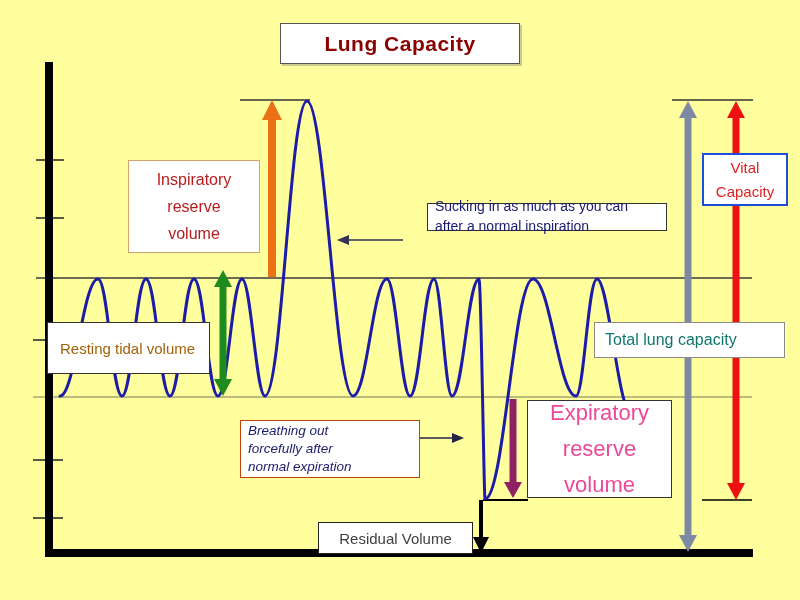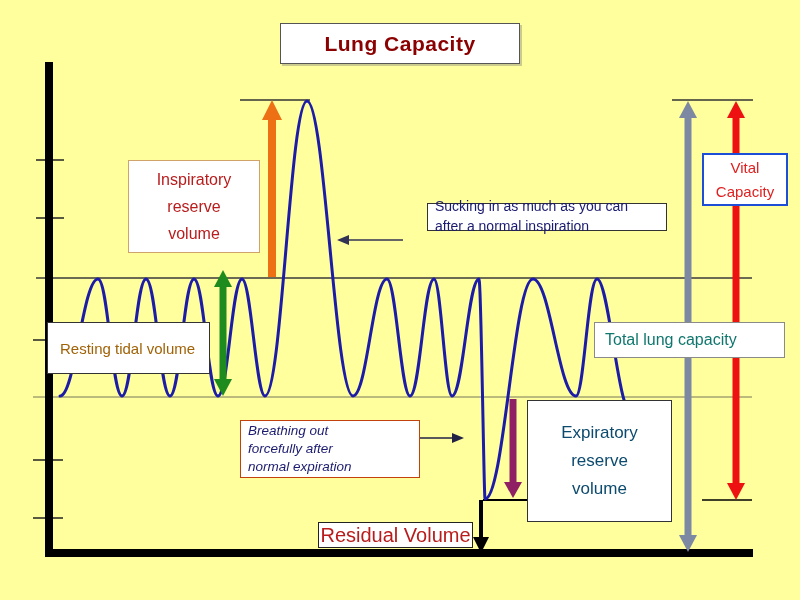--- a/index.html
+++ b/index.html
@@ -56,27 +56,27 @@
     color:#0f766e;font-size:16px;
     border:1px solid #8a8a8a;padding-left:10px;
   }
   #breathing-box{
     left:240px;top:420px;width:180px;height:58px;
     color:#1b1b6f;font-size:13.5px;line-height:1.35;
     border:1px solid #c2410c;
     font-style:italic;
   }
   #expiratory-box{
-    left:527px;top:400px;width:145px;height:122px;
-    color:#0c4a6e;font-size:17px;line-height:1.65;
+    left:527px;top:400px;width:145px;height:98px;
+    color:#ec4899;font-size:22px;line-height:1.65;
     border:1px solid #333;
   }
   #residual-box{
-    left:318px;top:522px;width:155px;height:26px;
-    color:#b91c1c;font-size:20px;
+    left:318px;top:522px;width:155px;height:32px;
+    color:#404040;font-size:15px;
     border:1px solid #222;
   }
 </style>
 </head>
 <body>
 
 <div id="slide">
 
   <svg id="diagram-svg" width="800" height="600" viewBox="0 0 800 600">
 

